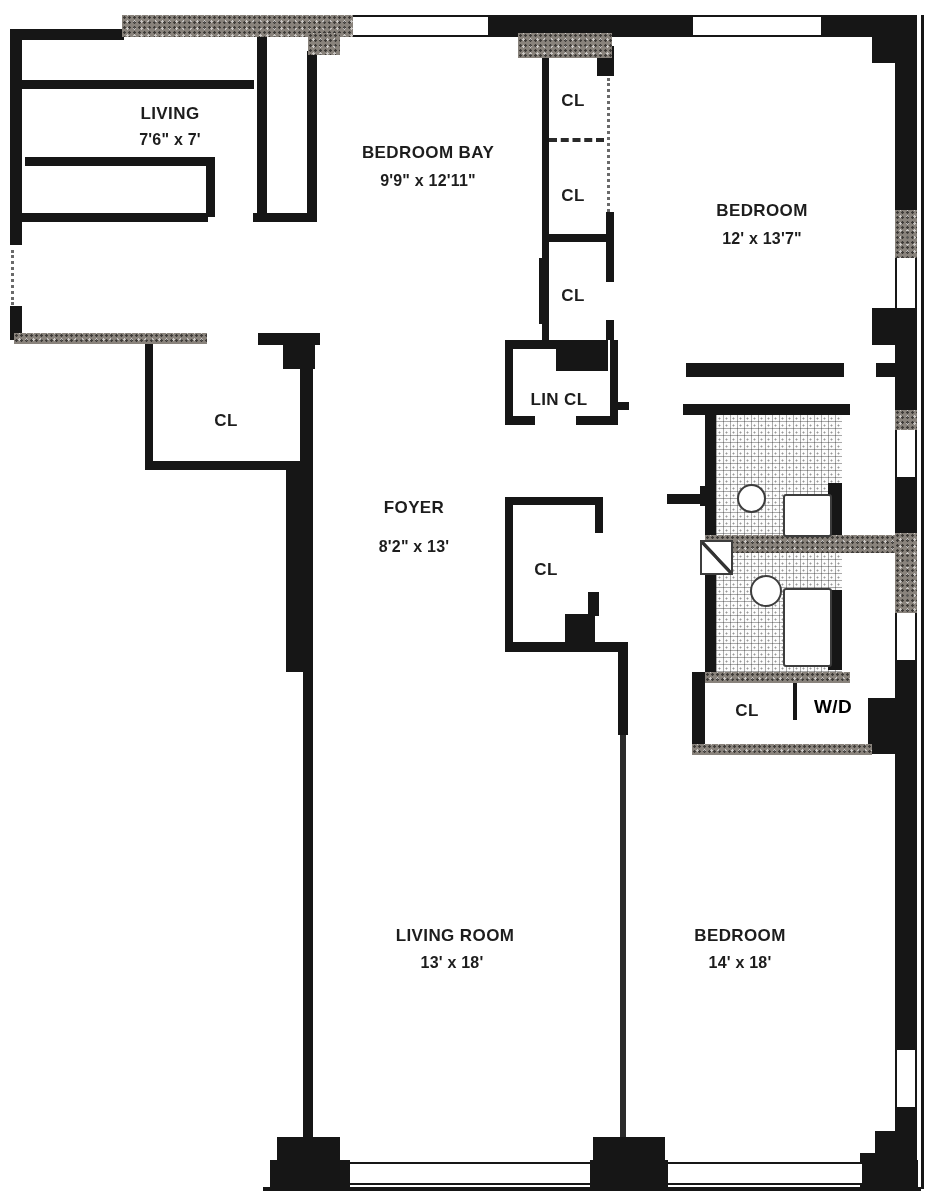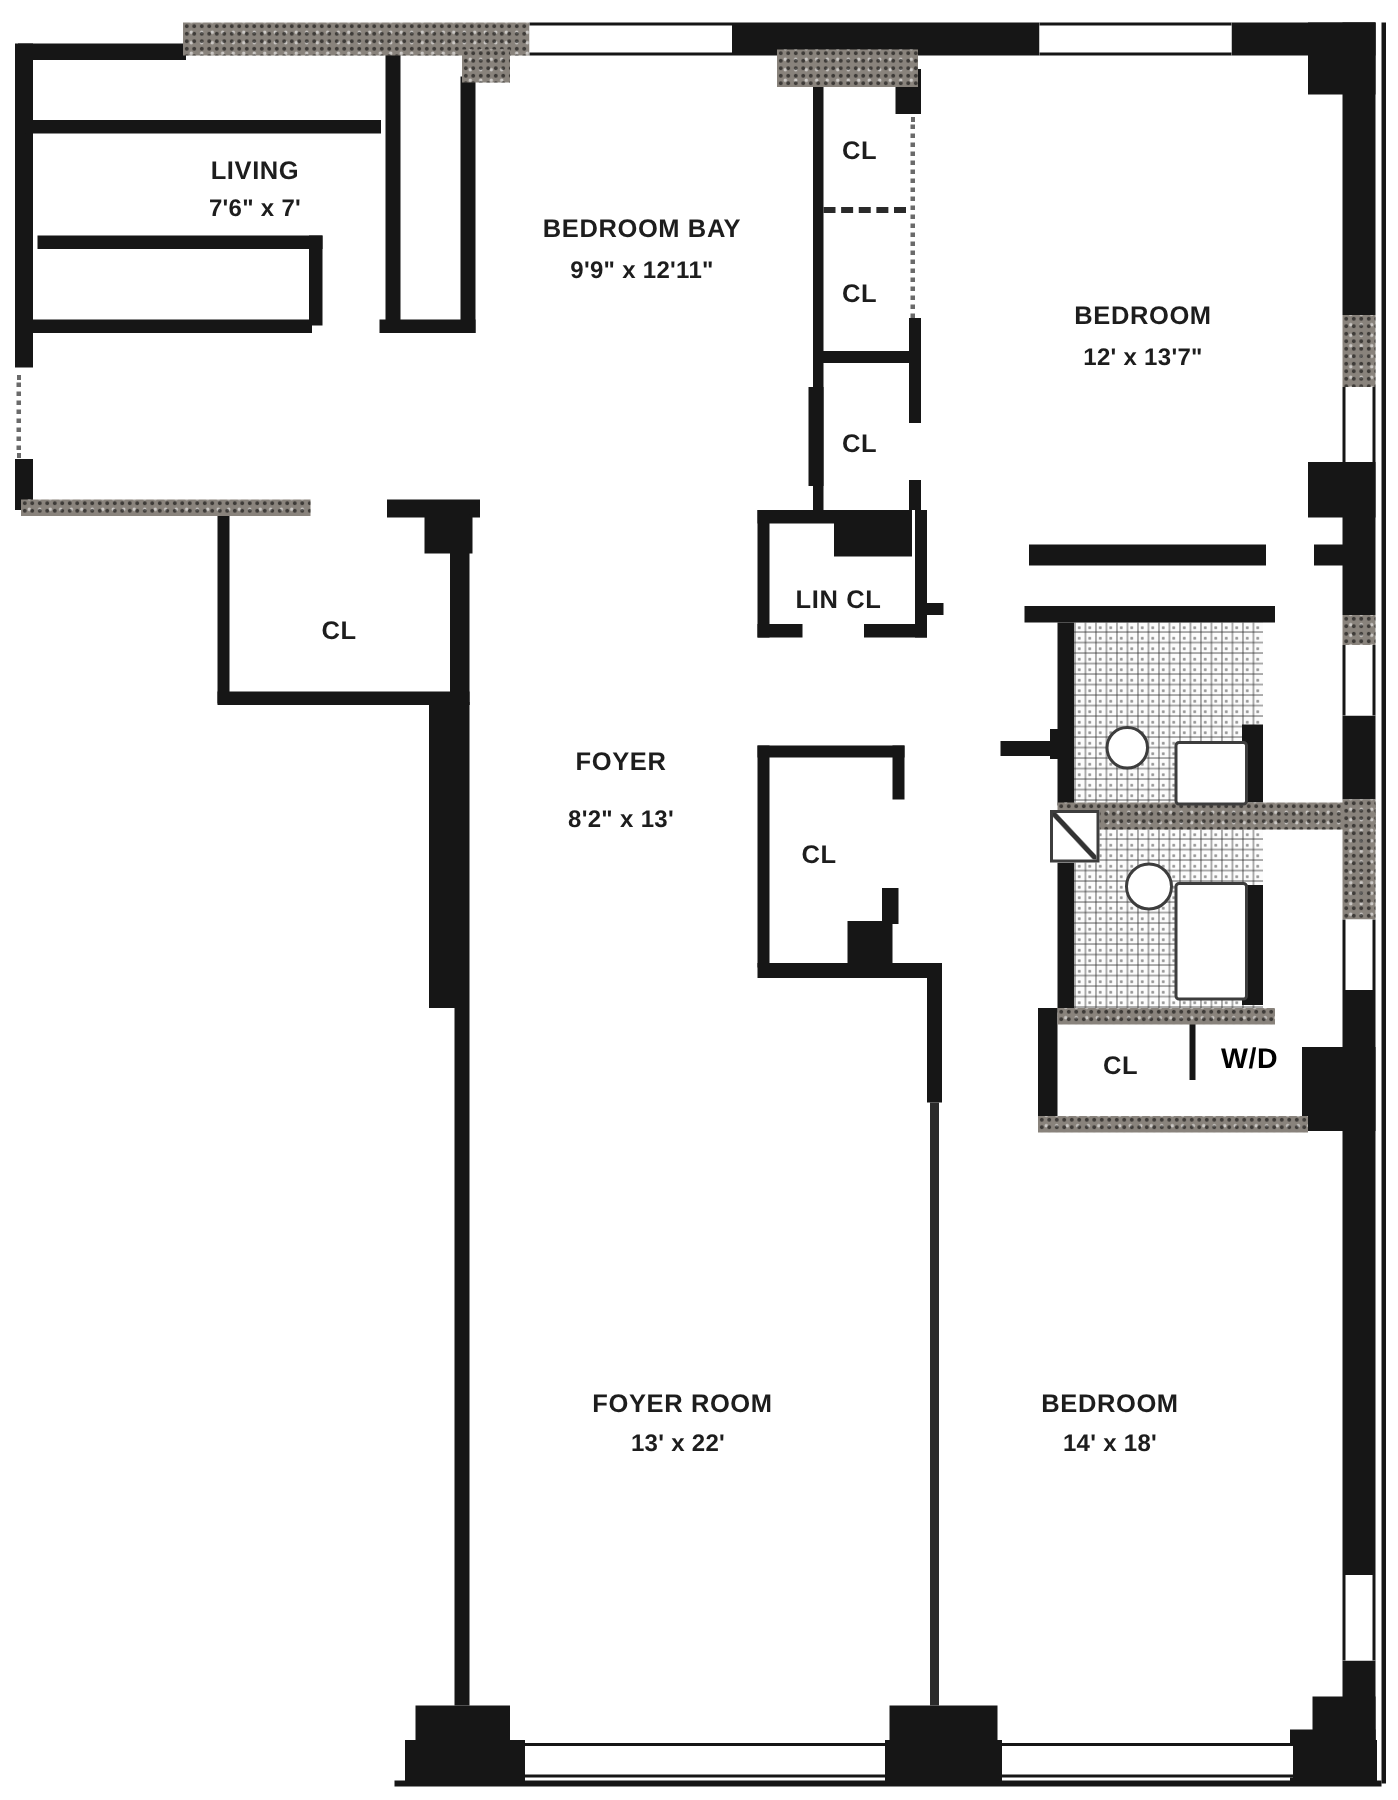--- a/index.html
+++ b/index.html
@@ -60,22 +60,22 @@
 
   <div class="el lbl" style="left:428px;top:153px">BEDROOM BAY</div>
   <div class="el lbl small" style="left:428px;top:181px">9'9" x 12'11"</div>
 
   <div class="el lbl" style="left:762px;top:211px">BEDROOM</div>
   <div class="el lbl small" style="left:762px;top:239px">12' x 13'7"</div>
 
   <div class="el lbl" style="left:414px;top:508px">FOYER</div>
   <div class="el lbl small" style="left:414px;top:547px">8'2" x 13'</div>
 
-  <div class="el lbl" style="left:455px;top:936px">FOYER ROOM</div>
-  <div class="el lbl small" style="left:452px;top:963px">13' x 22'</div>
+  <div class="el lbl" style="left:455px;top:936px">LIVING ROOM</div>
+  <div class="el lbl small" style="left:452px;top:963px">13' x 18'</div>
 
   <div class="el lbl" style="left:740px;top:936px">BEDROOM</div>
   <div class="el lbl small" style="left:740px;top:963px">14' x 18'</div>
 
   <div class="el lbl" style="left:573px;top:101px">CL</div>
   <div class="el lbl" style="left:573px;top:196px">CL</div>
   <div class="el lbl" style="left:573px;top:296px">CL</div>
   <div class="el lbl" style="left:559px;top:400px">LIN CL</div>
   <div class="el lbl" style="left:226px;top:421px">CL</div>
   <div class="el lbl" style="left:546px;top:570px">CL</div>

